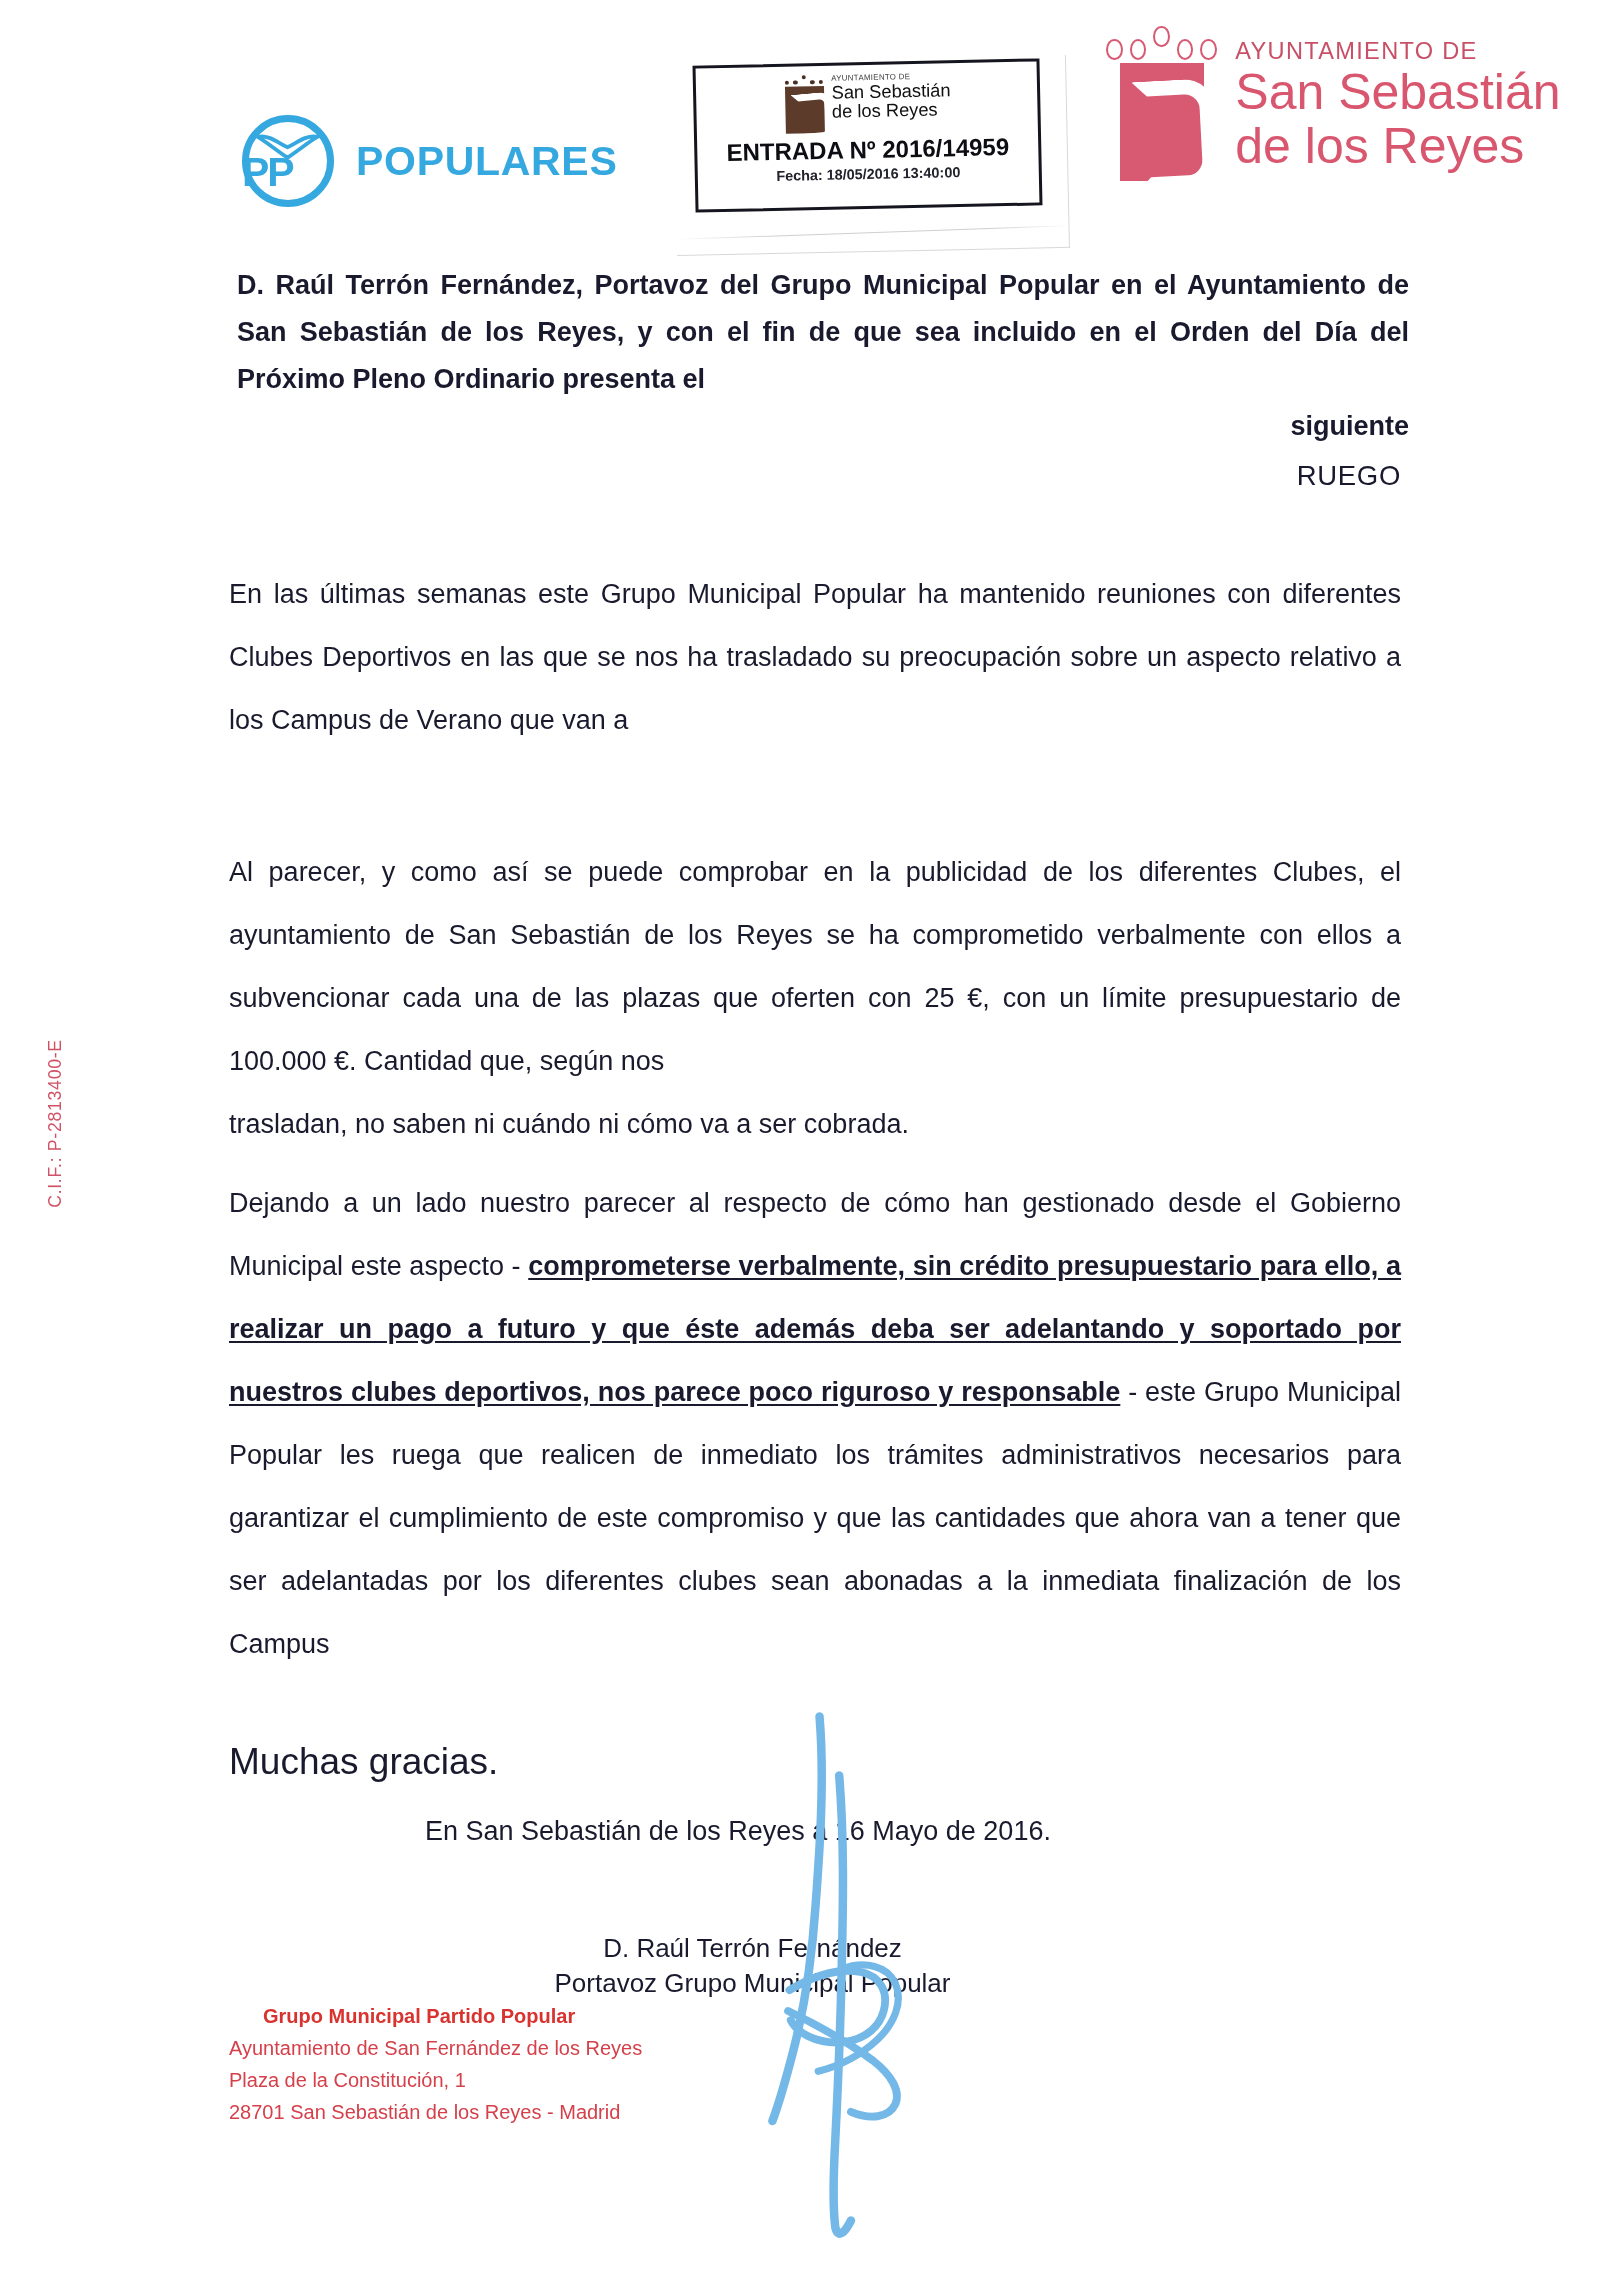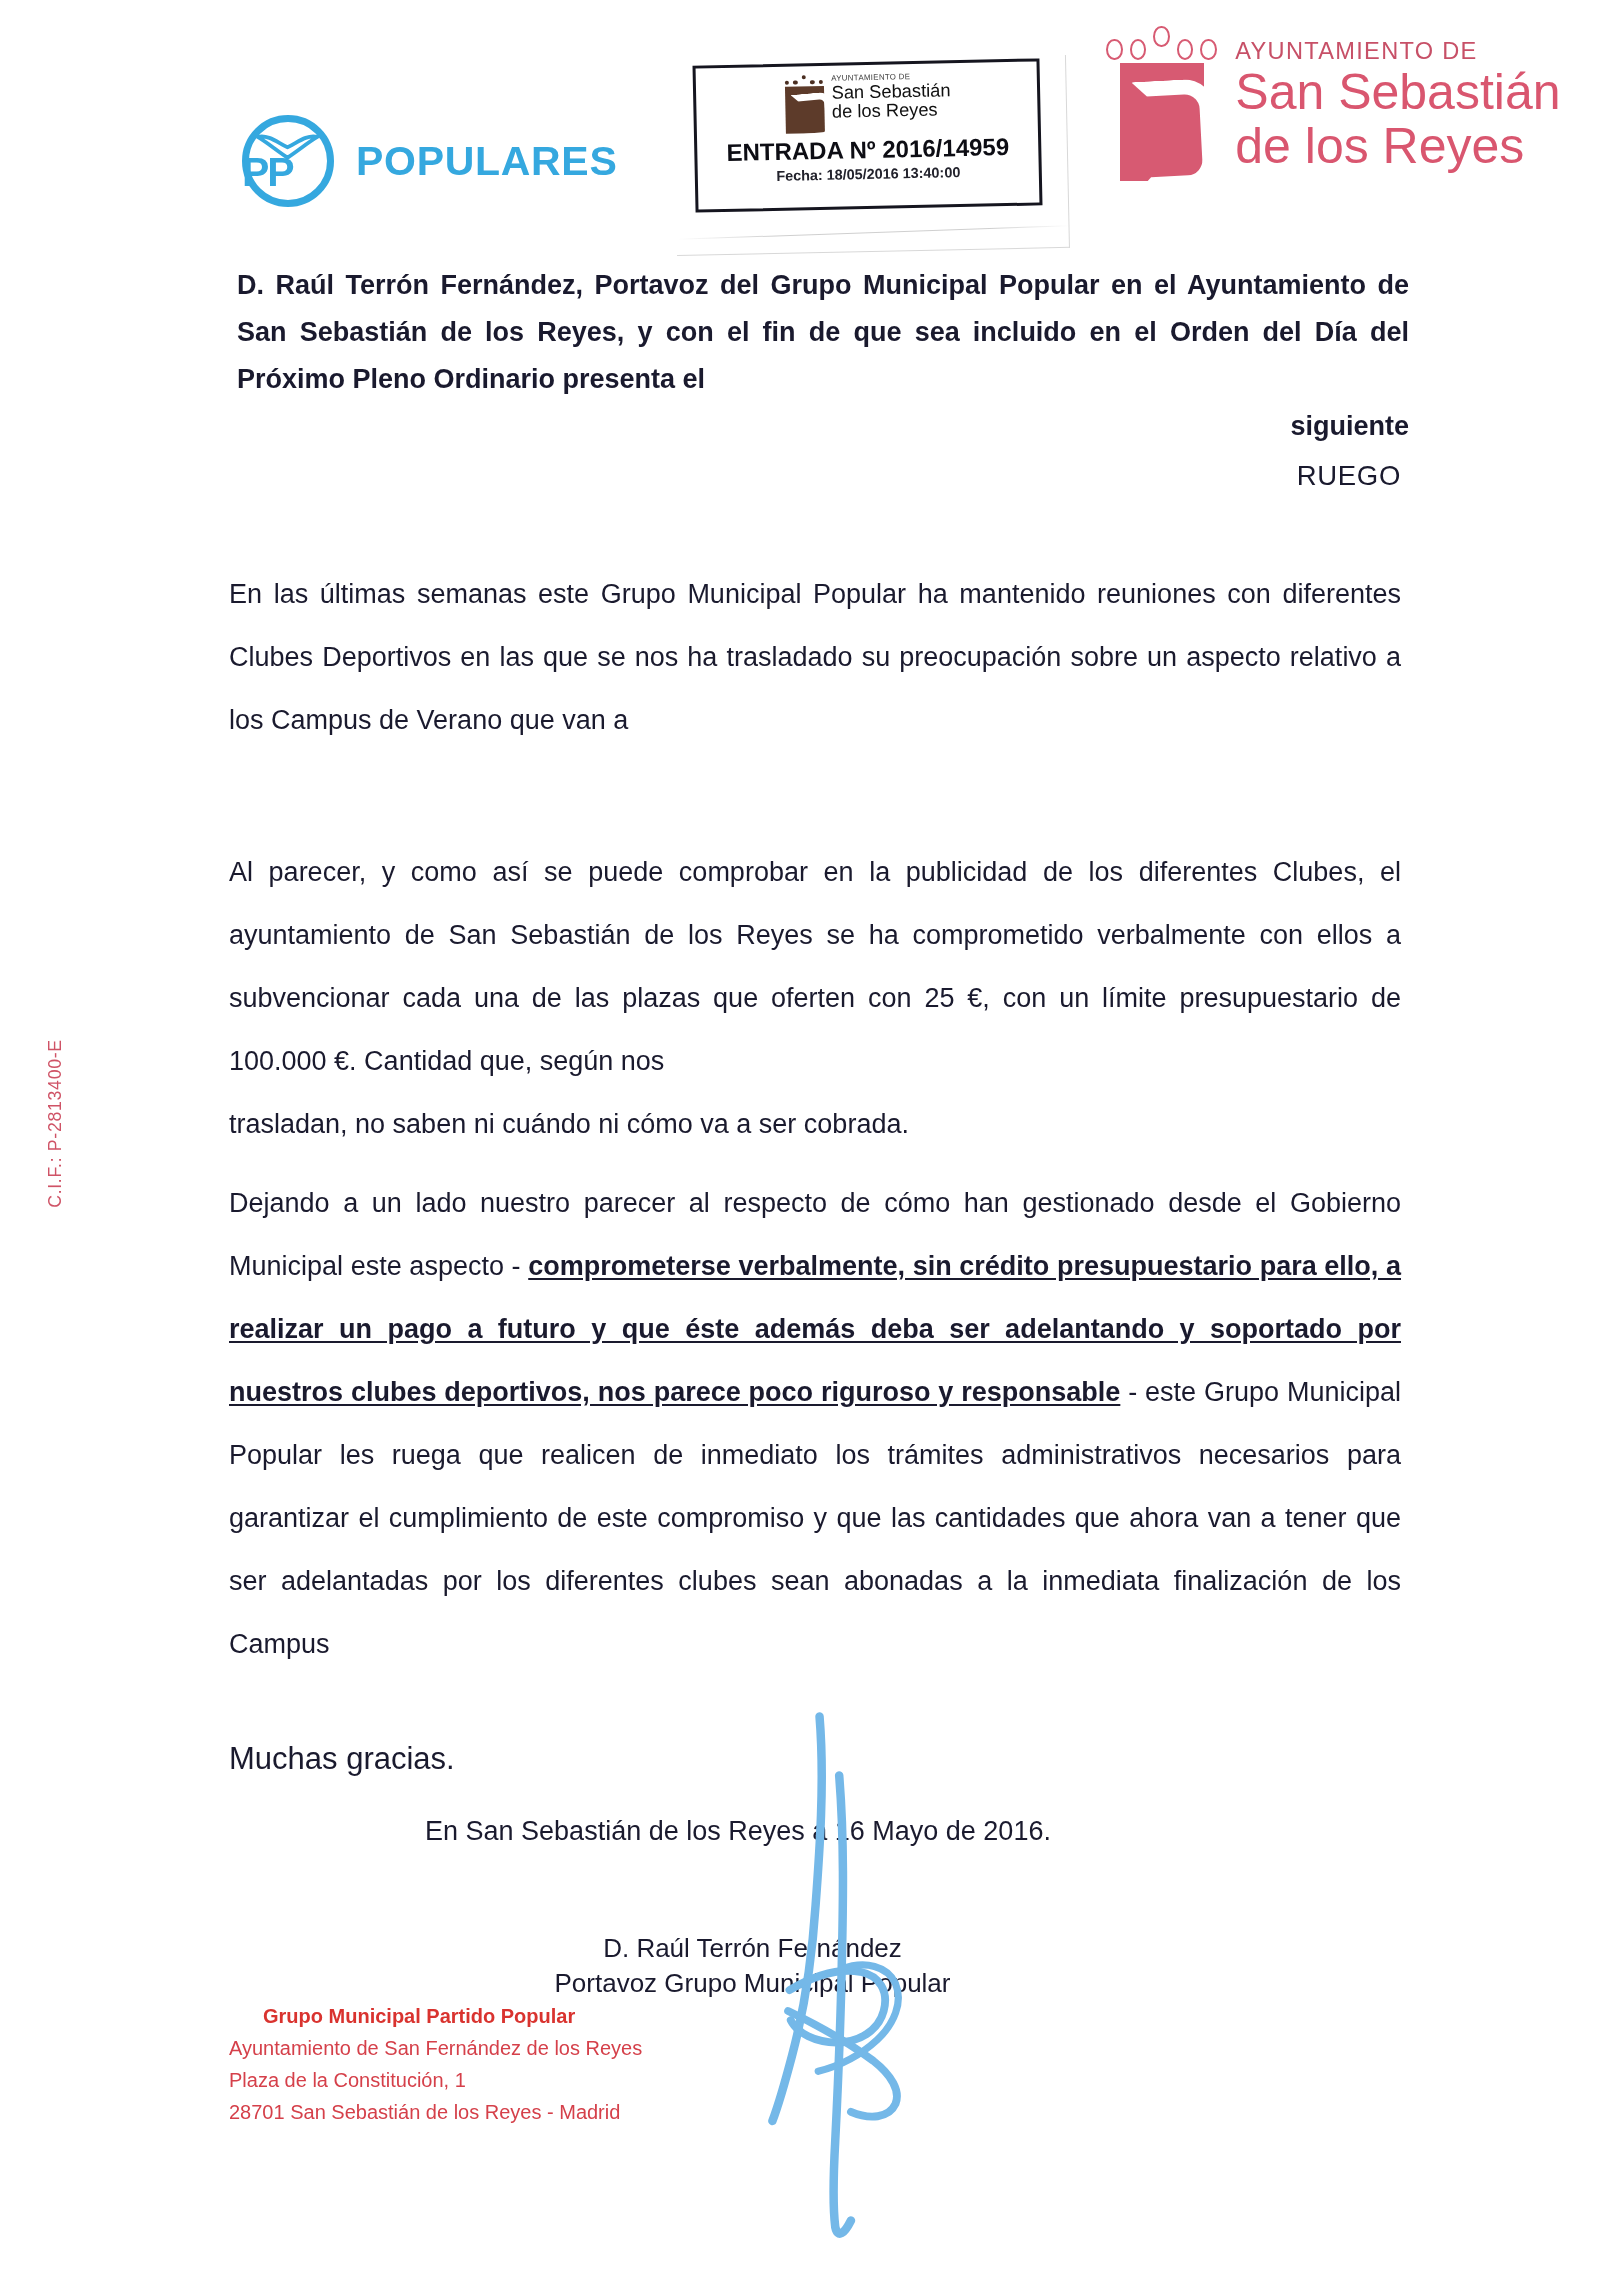--- a/index.html
+++ b/index.html
@@ -149,21 +149,21 @@
     text-align: justify; text-justify: inter-word;
     font-size: 27px; line-height: 63px;
   }
   .para .lastline { text-align: left; display: block; }
   #p1 { top: 563px; }
   #p2 { top: 841px; }
   #p3 { top: 1172px; }
 
   .u { text-decoration: underline; font-weight: bold; text-underline-offset: 3.3px; }
 
-  #thanks  { position: absolute; top: 1741px; left: 0; font-size: 31px; }
+  #thanks  { position: absolute; top: 1741px; left: 0; font-size: 37px; }
   #placedate { position: absolute; top: 1816px; left: 196px; font-size: 27px; }
 
   #sign-name {
     position: absolute; top: 1931px; left: 0; width: 1047px;
     text-align: center; font-size: 26px; line-height: 35px;
   }
 
   
   #signature {
     position: absolute; left: 720px; top: 1689px;

